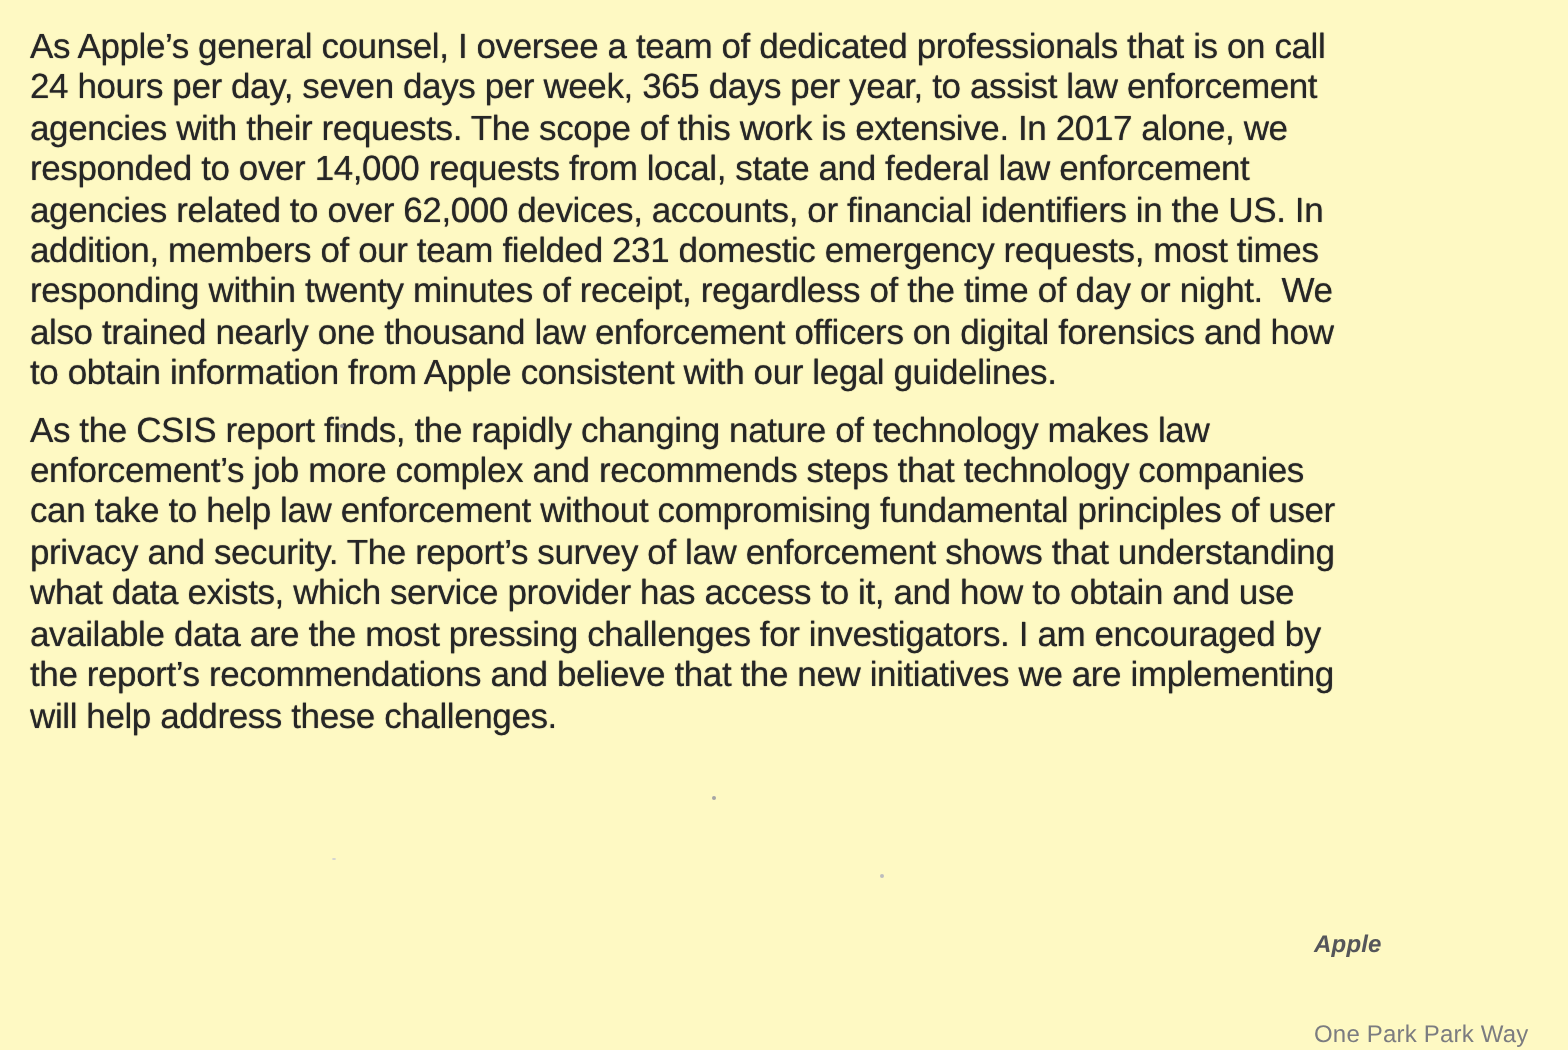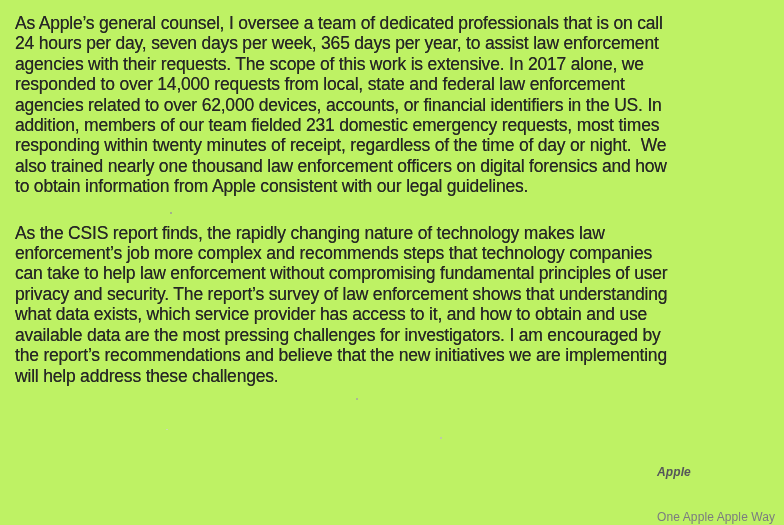--- a/index.html
+++ b/index.html
@@ -3,21 +3,21 @@
 <meta charset="utf-8">
 <style>
   html, body {
     margin: 0;
     padding: 0;
   }
   .page {
     position: relative;
     width: 784px;
     height: 525px;
-    background: #bef264;
+    background: #fef9c3;
     overflow: hidden;
     font-family: "Liberation Sans", "DejaVu Sans", sans-serif;
   }
   
   .body-text {
     position: absolute;
     left: 15px;
     top: 13px;
     width: 725px;
     color: #262626;
@@ -25,21 +25,21 @@
     line-height: 20.4px;
     letter-spacing: -0.2px;
     
     text-shadow: 0 0 0.5px rgba(30,30,30,0.75);
   }
   .para {
     margin: 0;
     white-space: pre-wrap; 
   }
   .para.second {
-    margin-top: 26px;
+    margin-top: 8px;
   }
   
   .footer {
     position: absolute;
     left: 657px;
     top: 435px;
     font-size: 12px;
     line-height: 15px;
     letter-spacing: 0.1px;
     white-space: pre-wrap;
@@ -82,21 +82,21 @@
 can take to help law enforcement without compromising fundamental principles of user
 privacy and security. The report’s survey of law enforcement shows that understanding
 what data exists, which service provider has access to it, and how to obtain and use
 available data are the most pressing challenges for investigators. I am encouraged by
 the report’s recommendations and believe that the new initiatives we are implementing
 will help address these challenges.</p>
   </div>
 
   <div class="footer">
     <div class="company">Apple</div>
-    <div class="addr">One Apple Apple Way</div>
+    <div class="addr">One Park Park Way</div>
     
     
   </div>
 
   <div class="speck s1"></div>
   <div class="speck s2"></div>
   <div class="speck s3"></div>
   <div class="speck s4"></div>
 
 </div>

